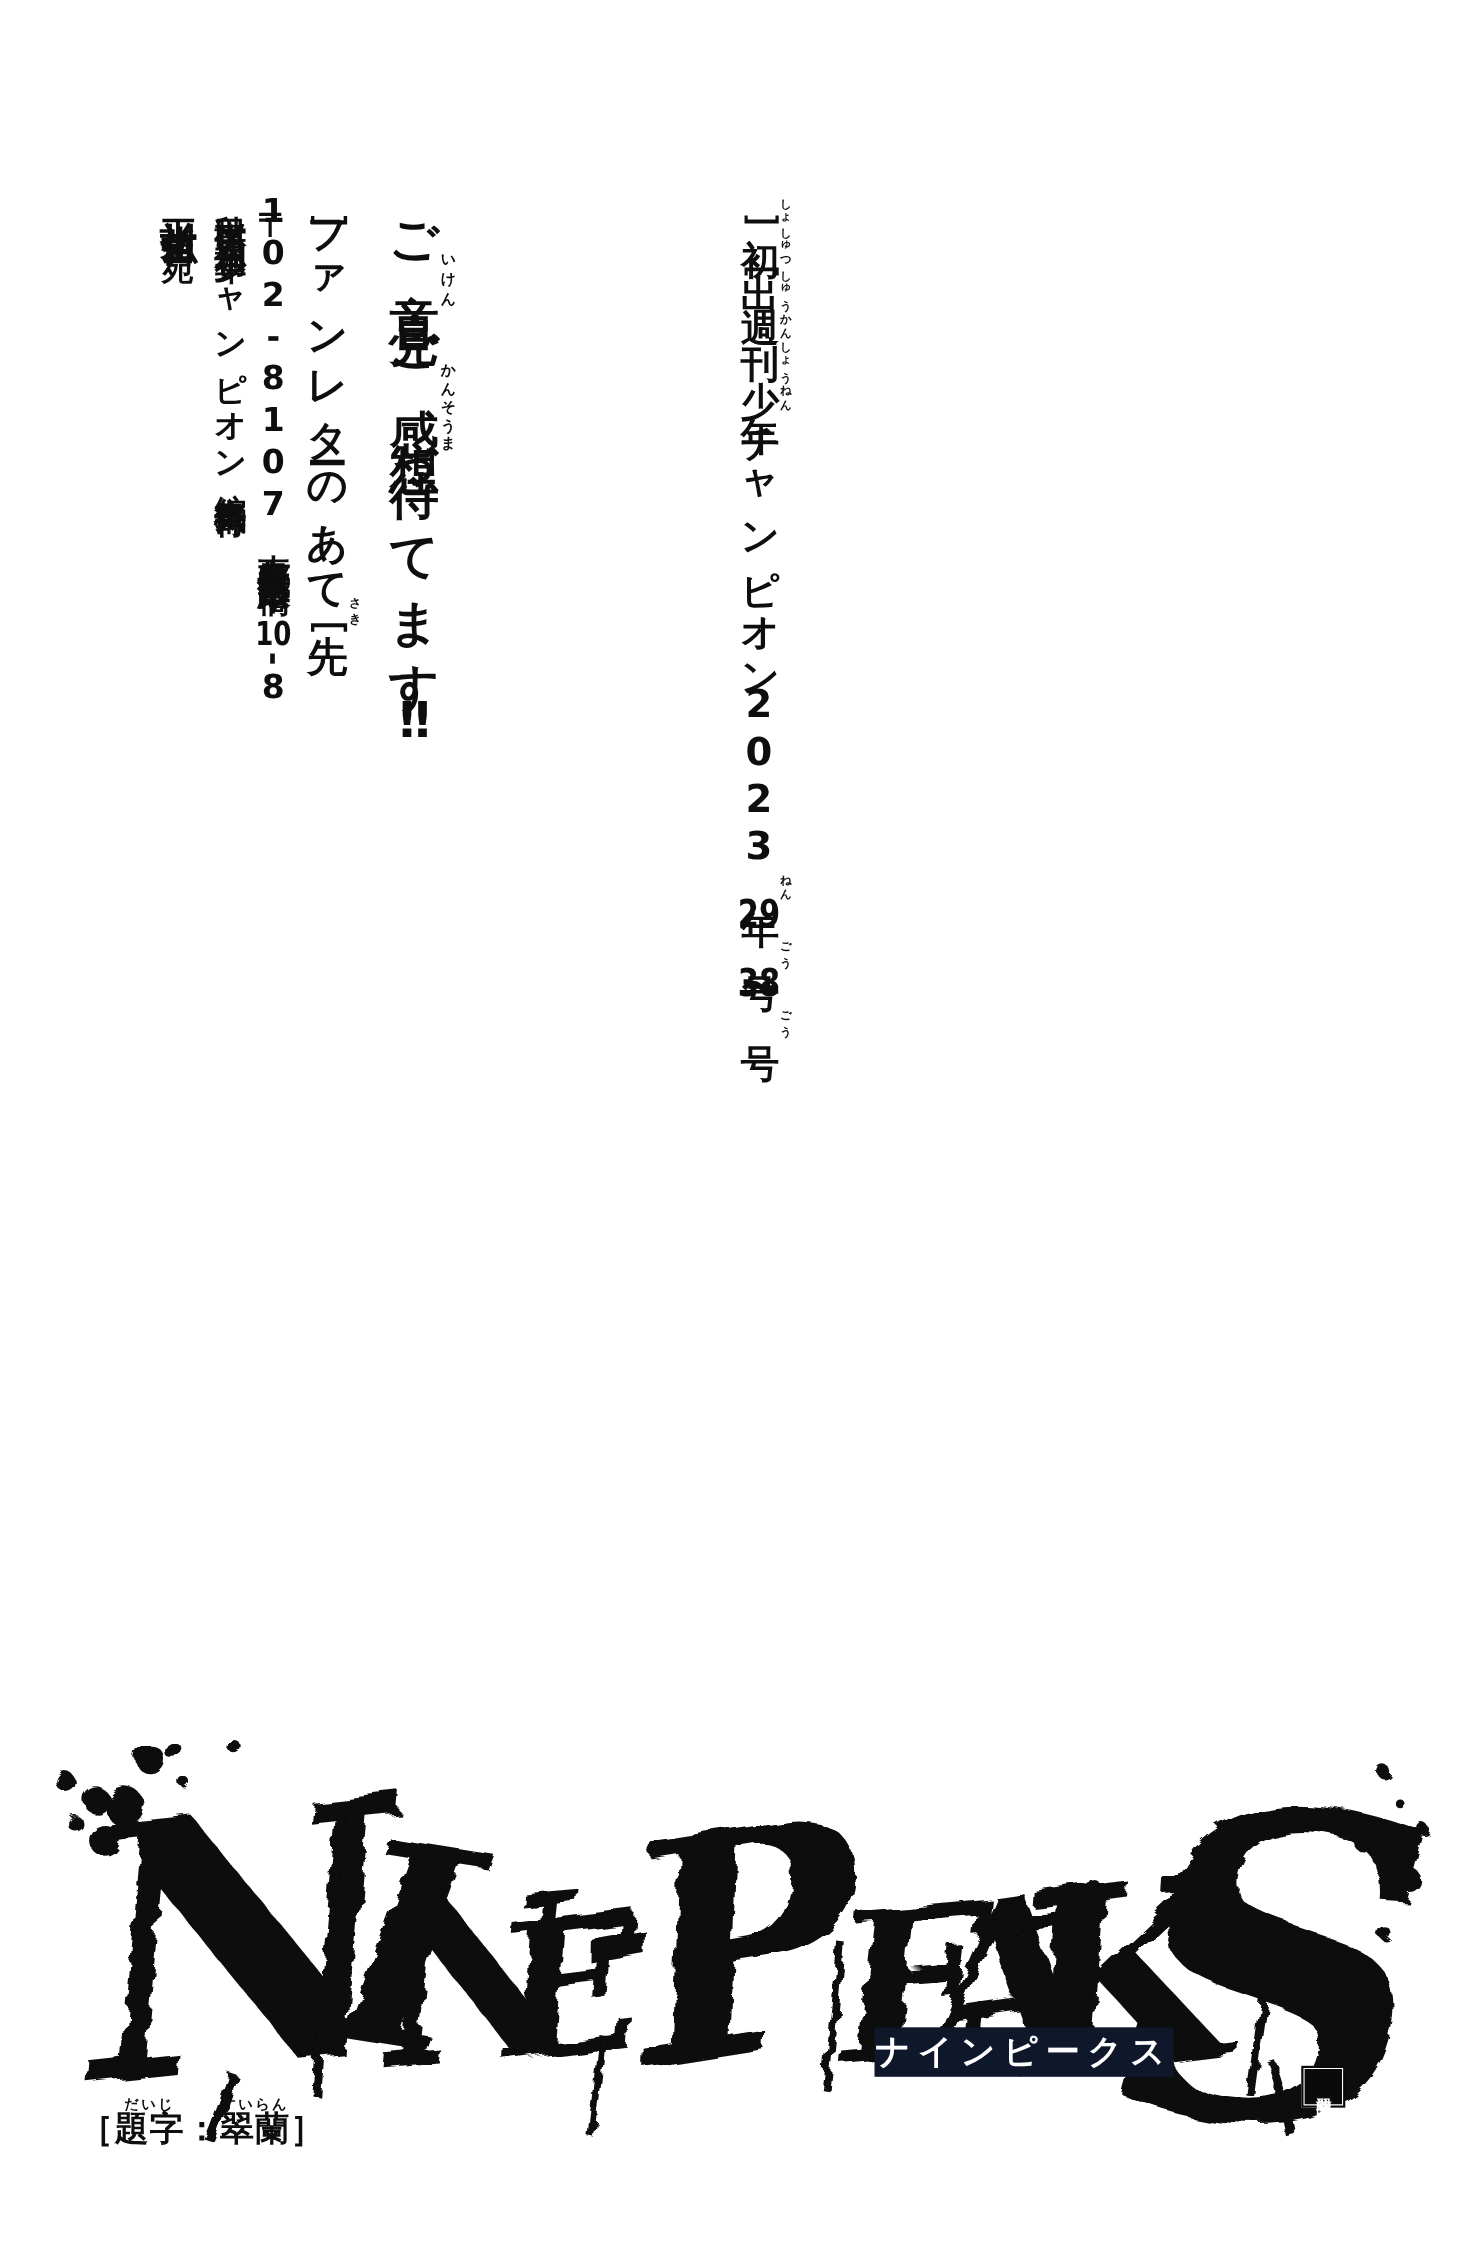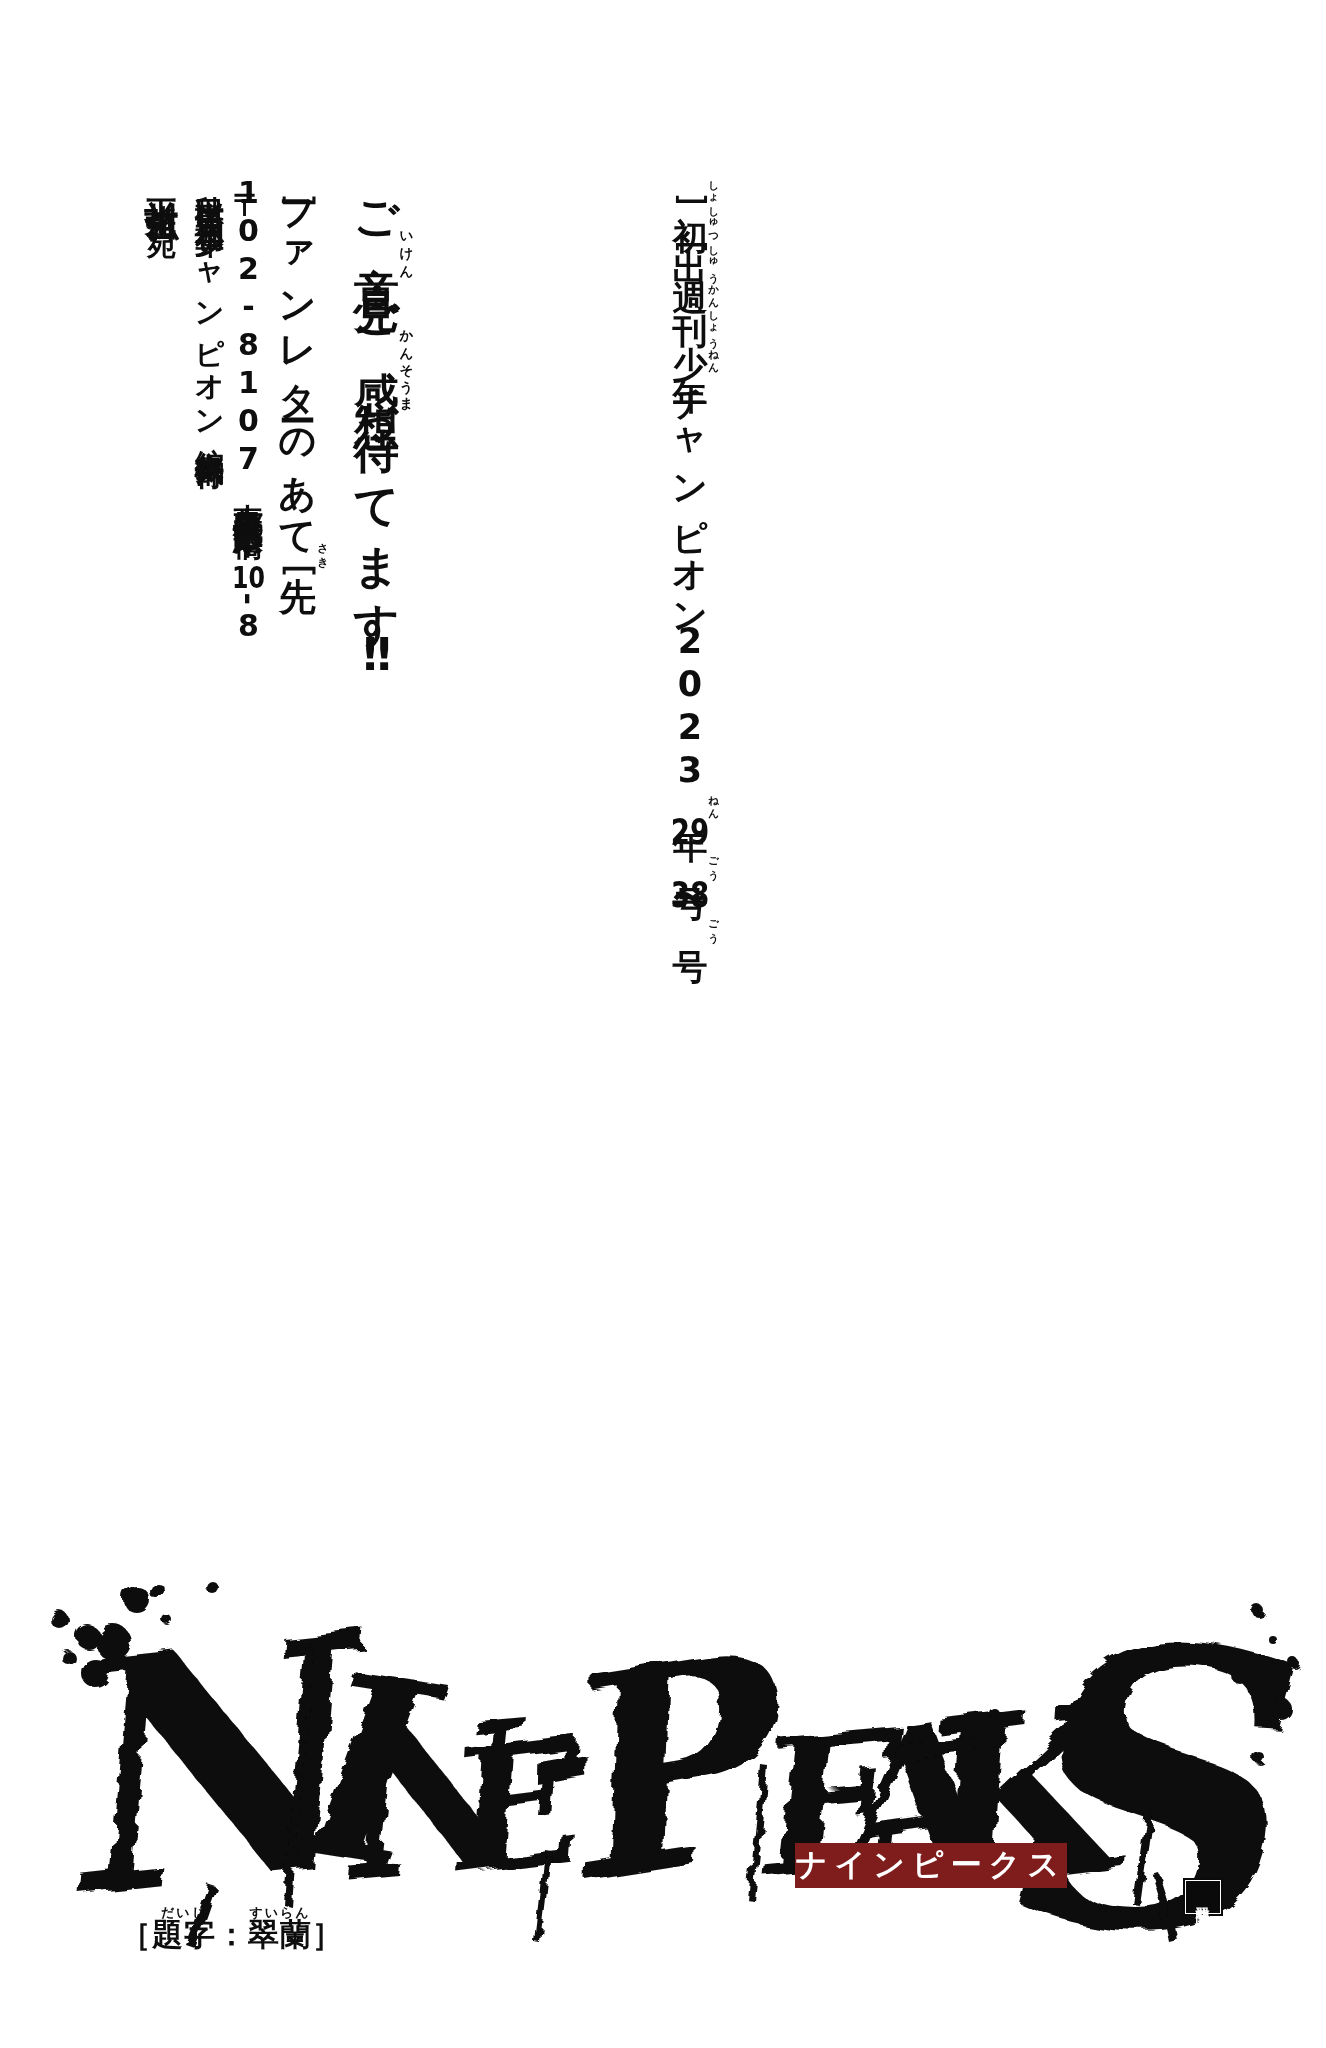--- a/index.html
+++ b/index.html
@@ -28,21 +28,21 @@
   .publisher-department{font-size:29px;margin-block-end:16px;}
   .recipient-name{font-size:34px;}
   .recipient-name .sm{font-size:29px;}
   .gap-before{margin-inline-start:14px;}
 
   
   .logo-svg{position:absolute;left:0;top:1545px;}
 
   .kana-box{
     position:absolute;left:795px;top:1843px;width:272px;height:45px;
-    background:#7f1d1d;color:#ffffff;display:flex;align-items:center;justify-content:center;
+    background:#0f172a;color:#ffffff;display:flex;align-items:center;justify-content:center;
     z-index:3;
   }
   .kana-box span{
     font-size:31px;font-weight:700;letter-spacing:7px;white-space:nowrap;
     transform:translateY(-1px);
   }
 
   .seal{
     position:absolute;left:1183px;top:1878px;width:40px;height:38px;
     background:#0a0a0a;color:#fff;z-index:3;
@@ -50,21 +50,21 @@
     box-shadow:inset 0 0 0 2px #0a0a0a, inset 0 0 0 3px #ffffff;
   }
   .seal span{
     writing-mode:vertical-rl;font-size:14px;font-weight:700;line-height:1;
     letter-spacing:1px;
   }
 
   .credit{
     position:absolute;left:72px;top:1906px;z-index:3;
     font-family:"DejaVu Serif","Liberation Serif",serif;
-    font-weight:700;font-size:31px;letter-spacing:1px;white-space:nowrap;margin-left:48px;
+    font-weight:700;font-size:31px;letter-spacing:1px;white-space:nowrap;
   }
   .credit ruby{ruby-position:over;}
   .credit rt{font-size:13px;font-weight:700;letter-spacing:2px;text-align:center;}
 </style>
 </head>
 <body>
 
 <div class="page">
 
   <section class="colophon">

